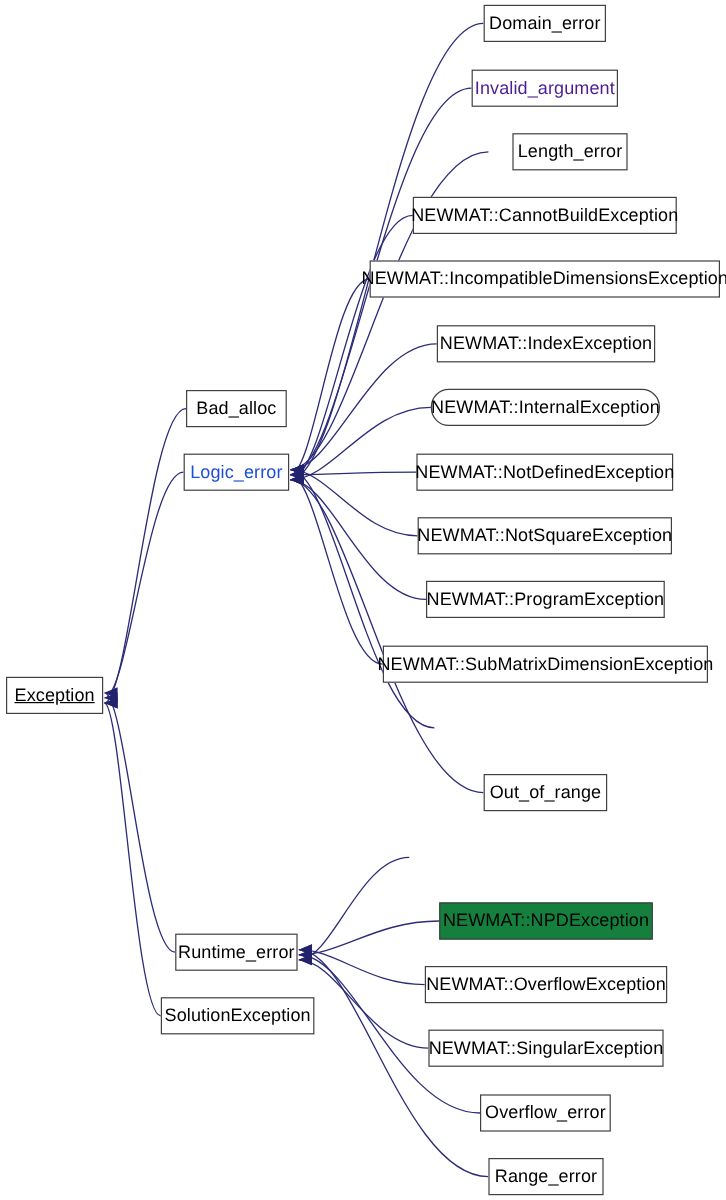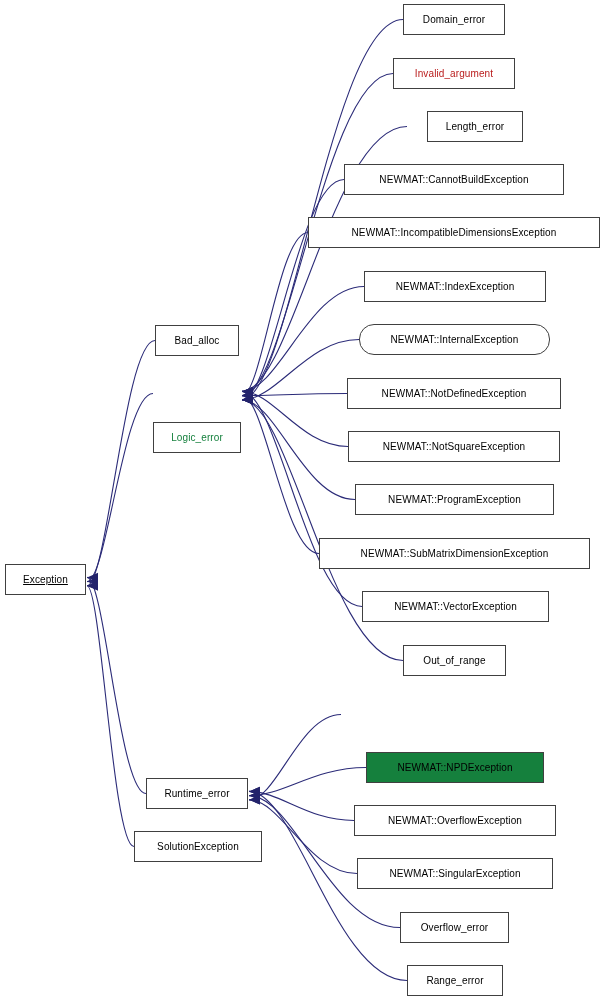--- a/index.html
+++ b/index.html
@@ -28,21 +28,21 @@
   .node {
     position: absolute;
     box-sizing: border-box;
     background: #ffffff;
     border: 1px solid #404040;
     display: flex;
     align-items: center;
     justify-content: center;
     white-space: nowrap;
     color: #000000;
-    font-size: 10px;
+    font-size: 15px;
     line-height: 1;
     letter-spacing: 0.1px;
     z-index: 3;
   }
   .node .node-label {
     display: block;
     padding: 0 4px;
   }
 </style>
 </head>
@@ -93,21 +93,21 @@
       <path d="M357,873.5 C308.4,873.5 281.4,799.825 249,799.825" fill="none" stroke="#2b2b78" stroke-width="1.1"></path>
       <path d="M249,799.825 L260,795.225 L260,804.4250000000001 Z" fill="#23236b"></path>
       <path d="M400,927.5 C332.05,927.5 294.3,795.6083333333333 249,795.6083333333333" fill="none" stroke="#2b2b78" stroke-width="1.1"></path>
       <path d="M249,795.6083333333333 L260,791.0083333333333 L260,800.2083333333334 Z" fill="#23236b"></path>
       <path d="M407,980.5 C335.9,980.5 296.4,791.3916666666667 249,791.3916666666667" fill="none" stroke="#2b2b78" stroke-width="1.1"></path>
       <path d="M249,791.3916666666667 L260,786.7916666666666 L260,795.9916666666667 Z" fill="#23236b"></path>
     </svg>
 <div class="node" style="left: 403px; top: 4px; width: 102px; height: 31px; border-color: rgb(64, 64, 64); background: rgb(255, 255, 255); color: rgb(0, 0, 0);">
       <span class="node-label">Domain_error</span>
     </div>
-    <div class="node" style="left: 393px; top: 58px; width: 122px; height: 31px; border-color: rgb(64, 64, 64); background: rgb(255, 255, 255); color: #b91c1c;">
+    <div class="node" style="left: 393px; top: 58px; width: 122px; height: 31px; border-color: rgb(64, 64, 64); background: rgb(255, 255, 255); color: #4c1d95;">
       <span class="node-label">Invalid_argument</span>
     </div>
     <div class="node" style="left: 407px; top: 111px; width: 96px; height: 31px; border-color: rgb(64, 64, 64); background: rgb(255, 255, 255); color: rgb(0, 0, 0); margin-left: 20px;">
       <span class="node-label">Length_error</span>
     </div>
     <div class="node" style="left: 344px; top: 164px; width: 220px; height: 31px; border-color: rgb(64, 64, 64); background: rgb(255, 255, 255); color: rgb(0, 0, 0);">
       <span class="node-label">NEWMAT::CannotBuildException</span>
     </div>
     <div class="node" style="left: 364px; top: 271px; width: 182px; height: 31px; border-color: rgb(64, 64, 64); background: rgb(255, 255, 255); color: rgb(0, 0, 0);">
       <span class="node-label">NEWMAT::IndexException</span>
@@ -123,23 +123,20 @@
     </div>
     <div class="node" style="left: 348px; top: 431px; width: 212px; height: 31px; border-color: rgb(64, 64, 64); background: rgb(255, 255, 255); color: rgb(0, 0, 0);">
       <span class="node-label">NEWMAT::NotSquareException</span>
     </div>
     <div class="node" style="left: 355px; top: 484px; width: 199px; height: 31px; border-color: rgb(64, 64, 64); background: rgb(255, 255, 255); color: rgb(0, 0, 0);">
       <span class="node-label">NEWMAT::ProgramException</span>
     </div>
     <div class="node" style="left: 319px; top: 538px; width: 271px; height: 31px; border-color: rgb(64, 64, 64); background: rgb(255, 255, 255); color: rgb(0, 0, 0);">
       <span class="node-label">NEWMAT::SubMatrixDimensionException</span>
     </div>
-    <div class="node" style="left: 362px; top: 591px; width: 187px; height: 31px; border-color: rgb(64, 64, 64); background: rgb(255, 255, 255); color: rgb(0, 0, 0);">
-      <span class="node-label">NEWMAT::VectorException</span>
-    </div>
     <div class="node" style="left: 403px; top: 645px; width: 103px; height: 31px; border-color: rgb(64, 64, 64); background: rgb(255, 255, 255); color: rgb(0, 0, 0);">
       <span class="node-label">Out_of_range</span>
     </div>
     <div class="node" style="left: 366px; top: 752px; width: 178px; height: 31px; border-color: rgb(64, 64, 64); background: #15803d; color: rgb(0, 0, 0);">
       <span class="node-label">NEWMAT::NPDException</span>
     </div>
     <div class="node" style="left: 354px; top: 805px; width: 202px; height: 31px; border-color: rgb(64, 64, 64); background: rgb(255, 255, 255); color: rgb(0, 0, 0);">
       <span class="node-label">NEWMAT::OverflowException</span>
     </div>
     <div class="node" style="left: 357px; top: 858px; width: 196px; height: 31px; border-color: rgb(64, 64, 64); background: rgb(255, 255, 255); color: rgb(0, 0, 0);">
@@ -147,21 +144,21 @@
     </div>
     <div class="node" style="left: 400px; top: 912px; width: 109px; height: 31px; border-color: rgb(64, 64, 64); background: rgb(255, 255, 255); color: rgb(0, 0, 0);">
       <span class="node-label">Overflow_error</span>
     </div>
     <div class="node" style="left: 407px; top: 965px; width: 96px; height: 31px; border-color: rgb(64, 64, 64); background: rgb(255, 255, 255); color: rgb(0, 0, 0);">
       <span class="node-label">Range_error</span>
     </div>
     <div class="node" style="left: 155px; top: 325px; width: 84px; height: 31px; border-color: rgb(64, 64, 64); background: rgb(255, 255, 255); color: rgb(0, 0, 0);">
       <span class="node-label">Bad_alloc</span>
     </div>
-    <div class="node" style="left: 153px; top: 378px; width: 88px; height: 31px; border-color: rgb(64, 64, 64); background: rgb(255, 255, 255); color: #15803d; margin-top: 44px;">
+    <div class="node" style="left: 153px; top: 378px; width: 88px; height: 31px; border-color: rgb(64, 64, 64); background: rgb(255, 255, 255); color: #1d4ed8;">
       <span class="node-label">Logic_error</span>
     </div>
     <div class="node" style="left: 5px; top: 564px; width: 81px; height: 31px; border-color: rgb(64, 64, 64); background: rgb(255, 255, 255); color: rgb(0, 0, 0); text-decoration: underline;">
       <span class="node-label">Exception</span>
     </div>
     <div class="node" style="left: 146px; top: 778px; width: 102px; height: 31px; border-color: rgb(64, 64, 64); background: rgb(255, 255, 255); color: rgb(0, 0, 0);">
       <span class="node-label">Runtime_error</span>
     </div>
     <div class="node" style="left: 134px; top: 831px; width: 128px; height: 31px; border-color: rgb(64, 64, 64); background: rgb(255, 255, 255); color: rgb(0, 0, 0);">
       <span class="node-label">SolutionException</span>

